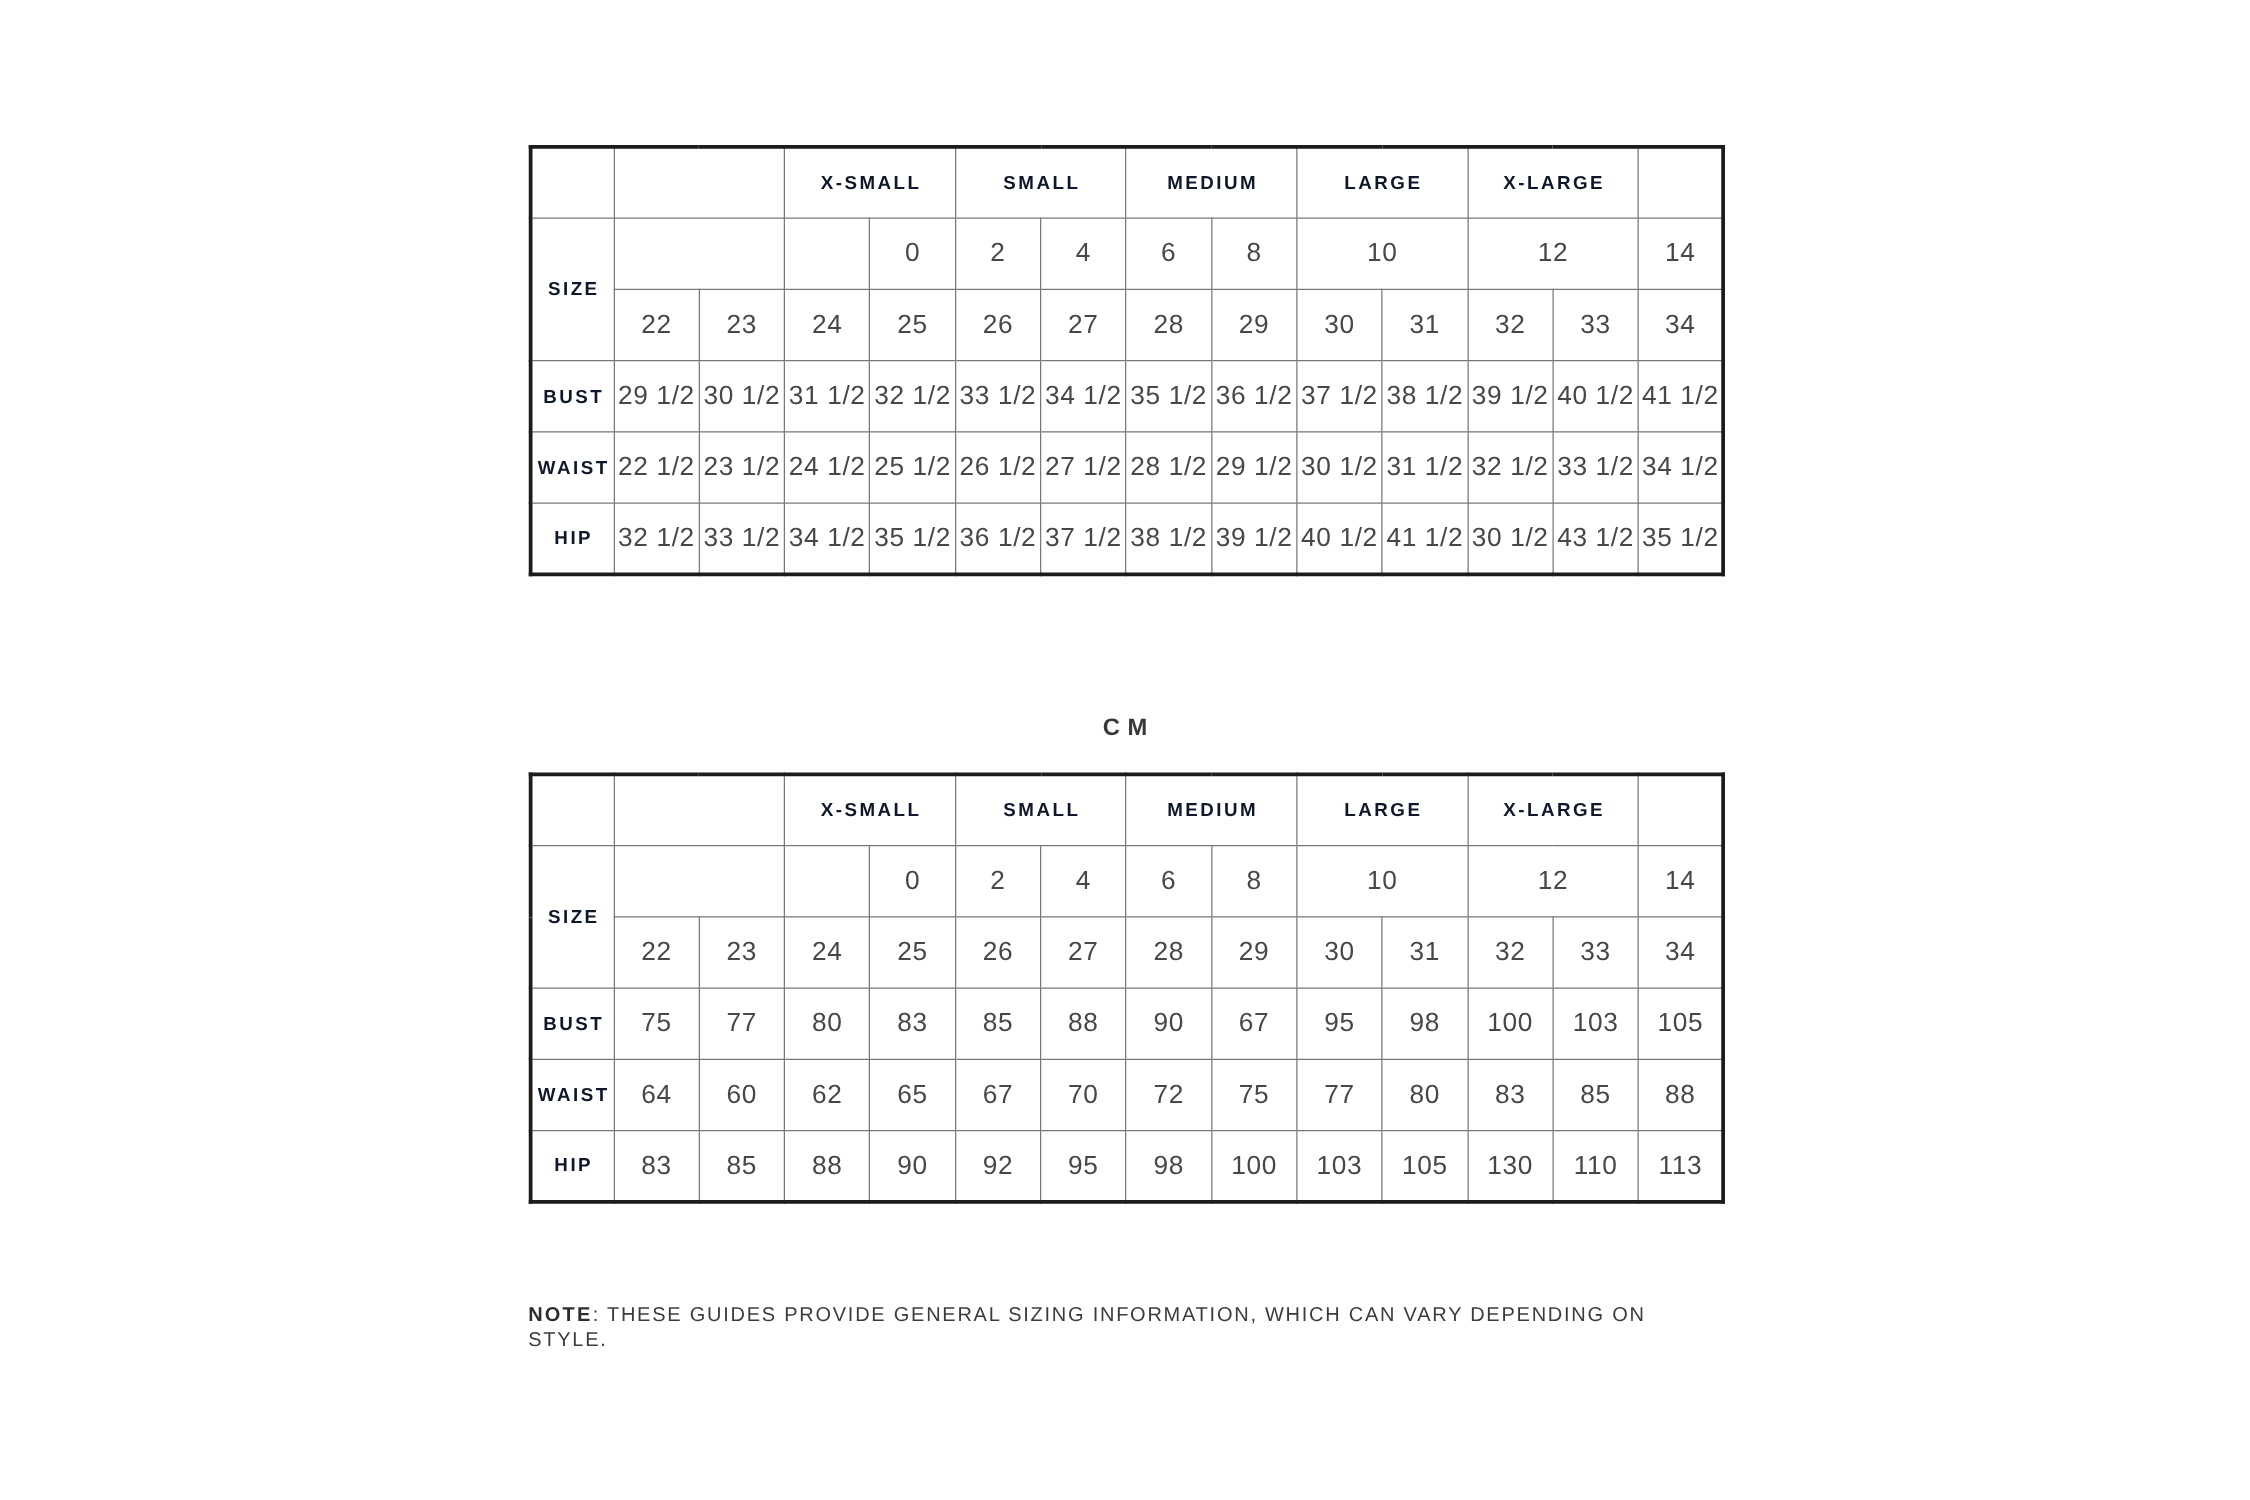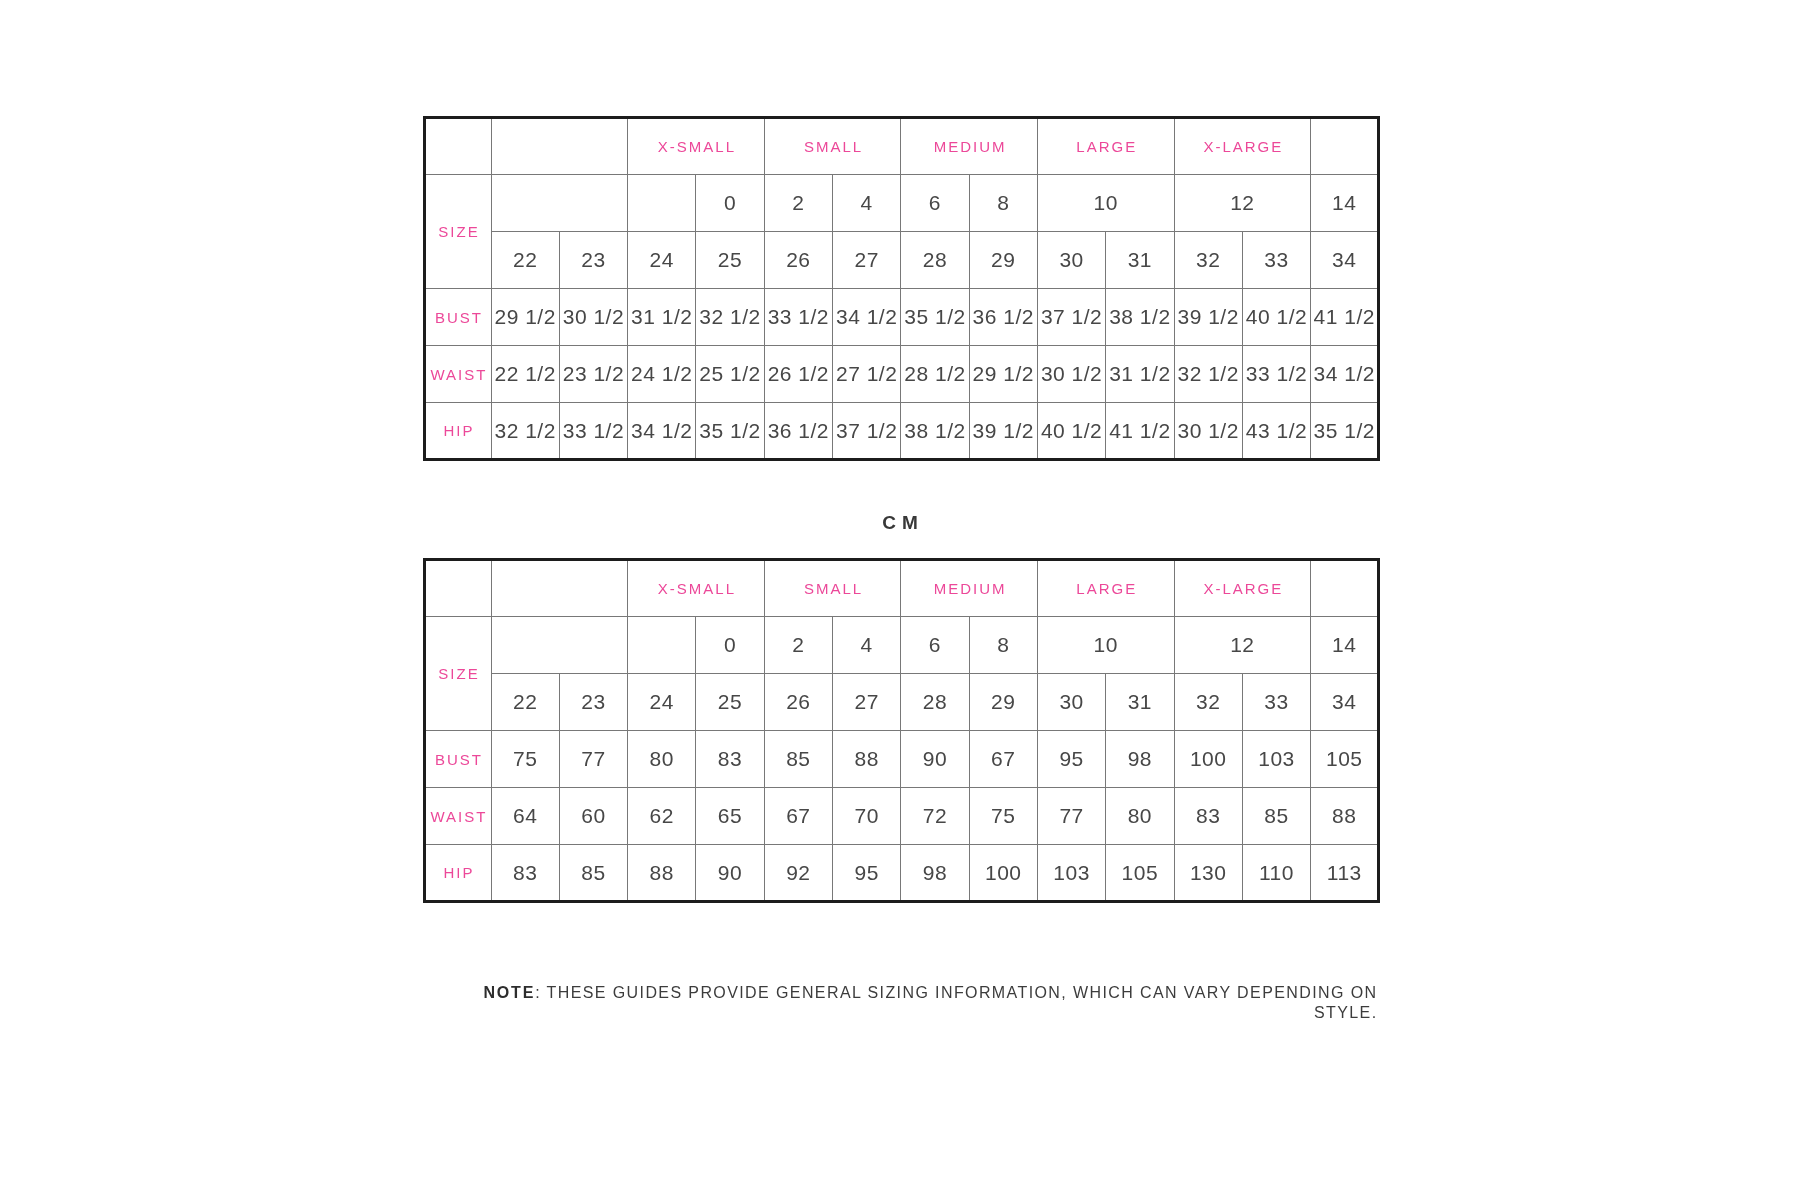--- a/index.html
+++ b/index.html
@@ -23,52 +23,52 @@
     text-align: center;
     font-size: 19px;
     font-weight: bold;
     letter-spacing: 6px;
     text-indent: 6px; 
     color: #383838;
     margin: 0 0 24px 0;
     line-height: 22px;
   }
   .section-cm .table-title {
-    margin-top: 51px;
+    margin-top: 111px;
   }
   table.size-table {
     border-collapse: collapse;
     table-layout: fixed;
     width: 955px;
     border: 3px solid #1c1c1c;
   }
   table.size-table td {
     border: 1px solid #787878;
     text-align: center;
     vertical-align: middle;
     padding: 0;
     white-space: nowrap;
     overflow: hidden;
   }
   table.size-table tr { height: 57px; }
   td.lbl {
     font-size: 15px;
-    font-weight: normal;
+    font-weight: bold;
     letter-spacing: 2px;
     text-indent: 2px;
-    color: #ec4899;
+    color: #0f172a;
   }
   td.num {
     font-size: 21px;
     letter-spacing: 0.5px;
     color: #474747;
   }
   .note {
     margin: 80px 0 0 0;
-    text-align: right;
+    text-align: left;
     font-size: 16px;
     letter-spacing: 1.4px;
     color: #3c3c3c;
     line-height: 20px;
   }
   .note .note-label {
     font-weight: bold;
     color: #2d2d2d;
     letter-spacing: 1.8px;
   }

